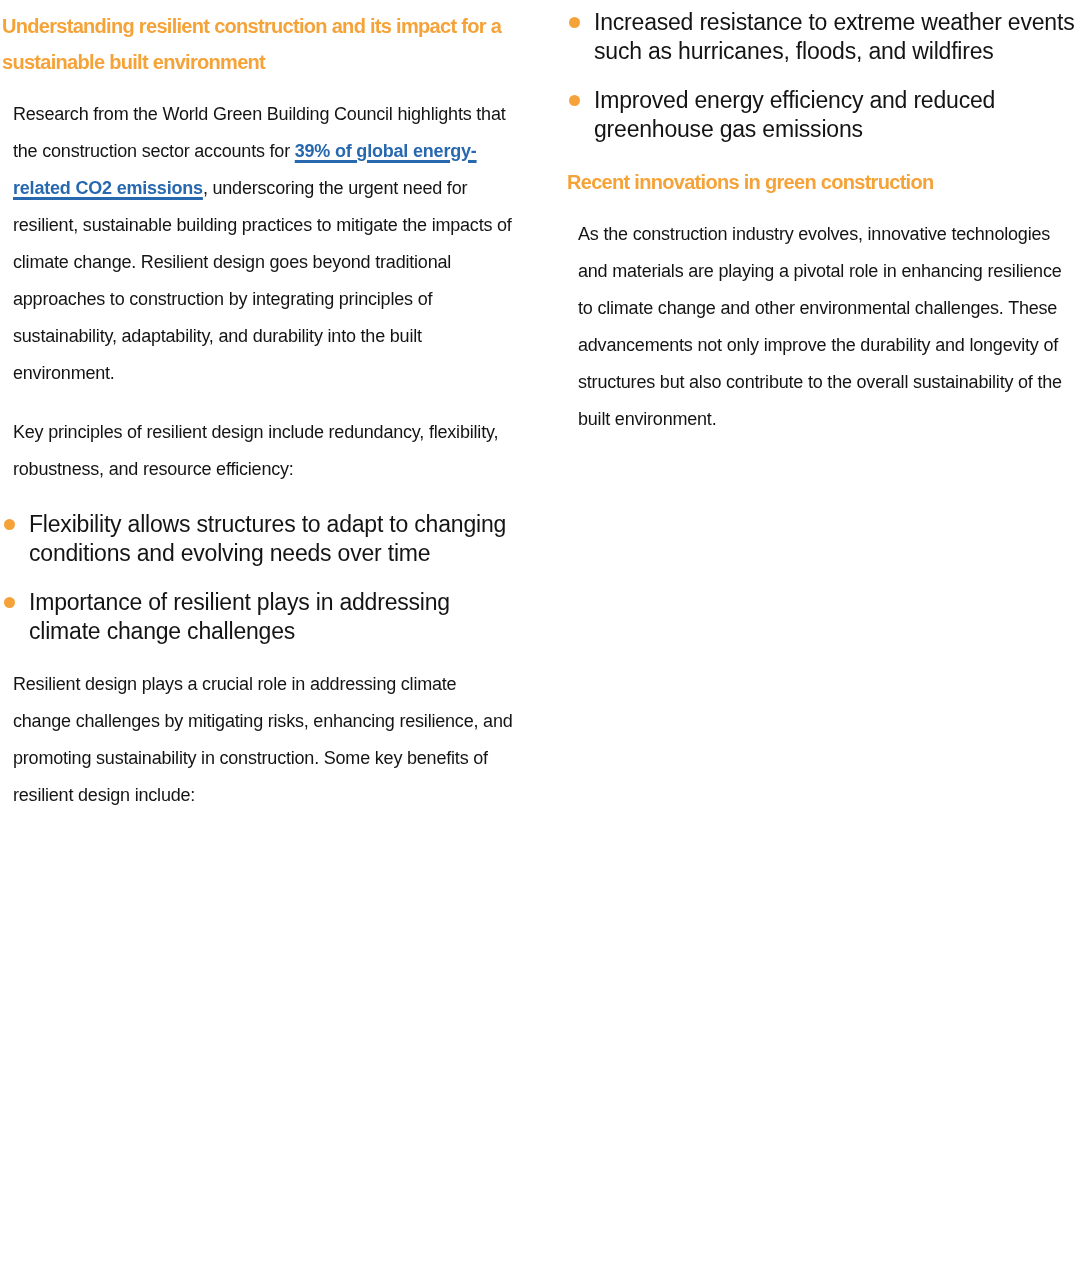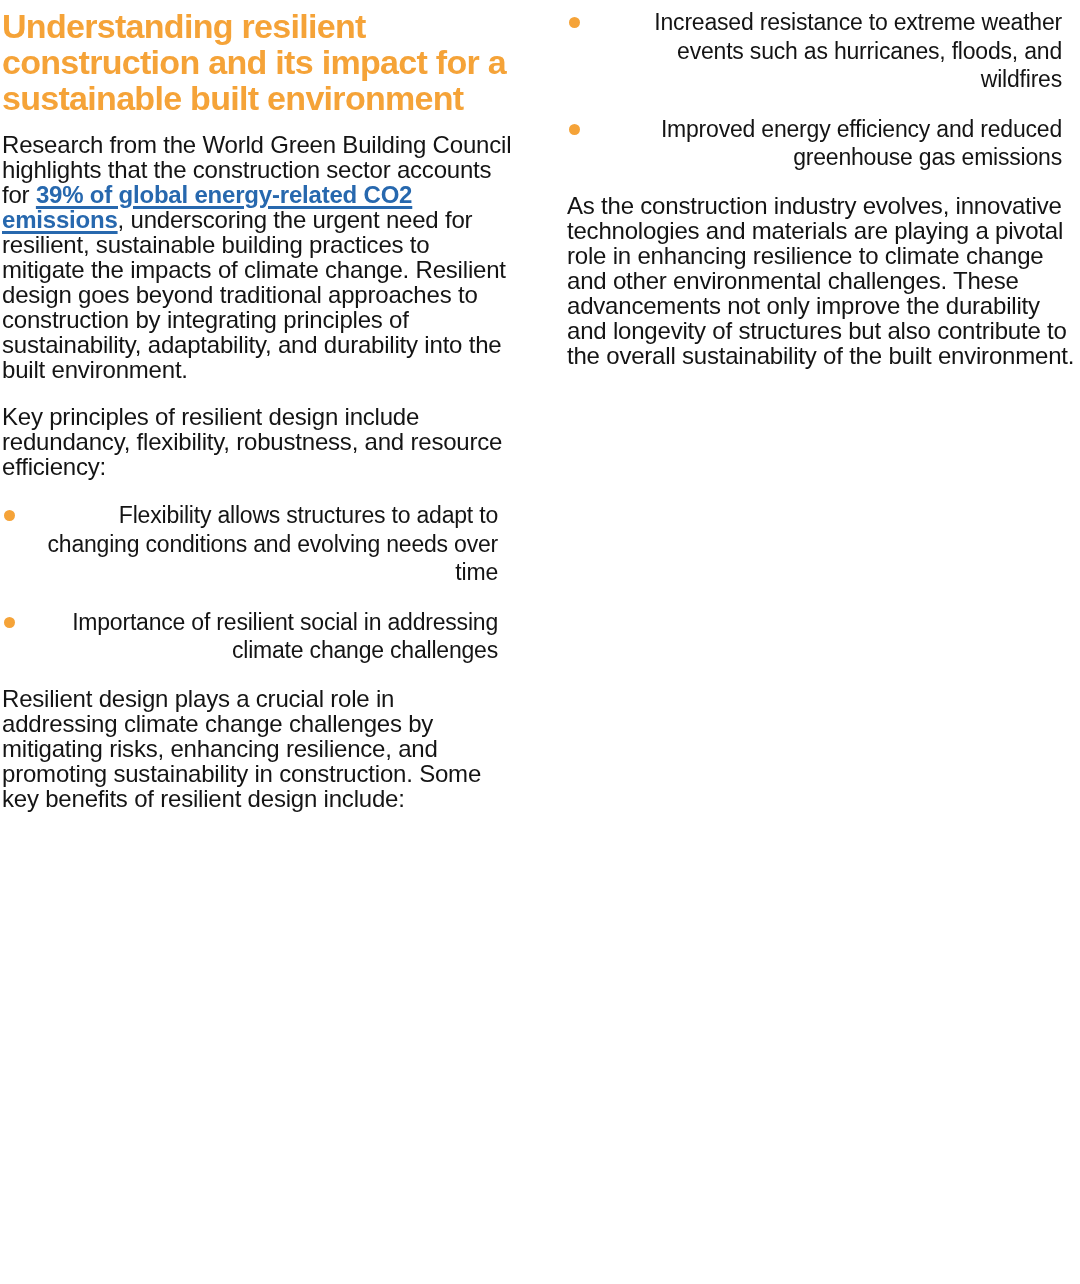--- a/index.html
+++ b/index.html
@@ -22,36 +22,35 @@
     width: 1080px;
     height: 1284px;
   }
   .col { flex: none; }
   .col-left  { width: 512px; }
   .col-right { width: 511px; }
 
   .heading {
     margin: 0 0 16px 0;
     color: var(--accent, #F5A338);
-    font-size: 34px;
+    font-size: 20px;
     line-height: 36px;
     font-weight: 800;
     letter-spacing: -0.7px;
   }
   p.body-para {
-    margin: 0 0 22px 0;
-    font-size: 24px;
-    line-height: 25px;
+    margin: 0 0 22px 11px;
+    font-size: 18px;
+    line-height: 37px;
     letter-spacing: -0.2px;
   }
   ul.bullets {
     list-style: none;
-    margin: 0 16px 1px 0;
+    margin: 0 1px 1px 0;
     padding: 0;
-    text-align: right;
   }
   ul.bullets li {
     display: flex;
     margin: 0 0 21px 0;
     font-size: 23px;
     line-height: 28.5px;
     letter-spacing: -0.2px;
   }
   .dot {
     flex: none;
@@ -84,21 +83,21 @@
 
     <p class="body-para">Key principles of resilient design include redundancy, flexibility, robustness, and resource efficiency:</p>
 
     <ul class="bullets">
       <li>
         <span class="dot"></span>
         <span class="li-text">Flexibility allows structures to adapt to changing conditions and evolving needs over time</span>
       </li>
       <li>
         <span class="dot"></span>
-        <span class="li-text">Importance of resilient social in addressing climate change challenges</span>
+        <span class="li-text">Importance of resilient plays in addressing climate change challenges</span>
       </li>
     </ul>
 
     <p class="body-para">Resilient design plays a crucial role in addressing climate change challenges by mitigating risks, enhancing resilience, and promoting sustainability in construction. Some key benefits of resilient design include:</p>
 
   </div>
 
   <div class="col col-right">
 
     <ul class="bullets">
@@ -106,18 +105,19 @@
         <span class="dot"></span>
         <span class="li-text">Increased resistance to extreme weather events such as hurricanes, floods, and wildfires</span>
       </li>
       <li>
         <span class="dot"></span>
         <span class="li-text">Improved energy efficiency and reduced greenhouse gas emissions</span>
       </li>
     </ul>
 
 
+    <h2 class="heading">Recent innovations in green construction</h2>
 
     <p class="body-para">As the construction industry evolves, innovative technologies and materials are playing a pivotal role in enhancing resilience to climate change and other environmental challenges. These advancements not only improve the durability and longevity of structures but also contribute to the overall sustainability of the built environment.</p>
 
   </div>
 
 </div>
 
 </body></html>

